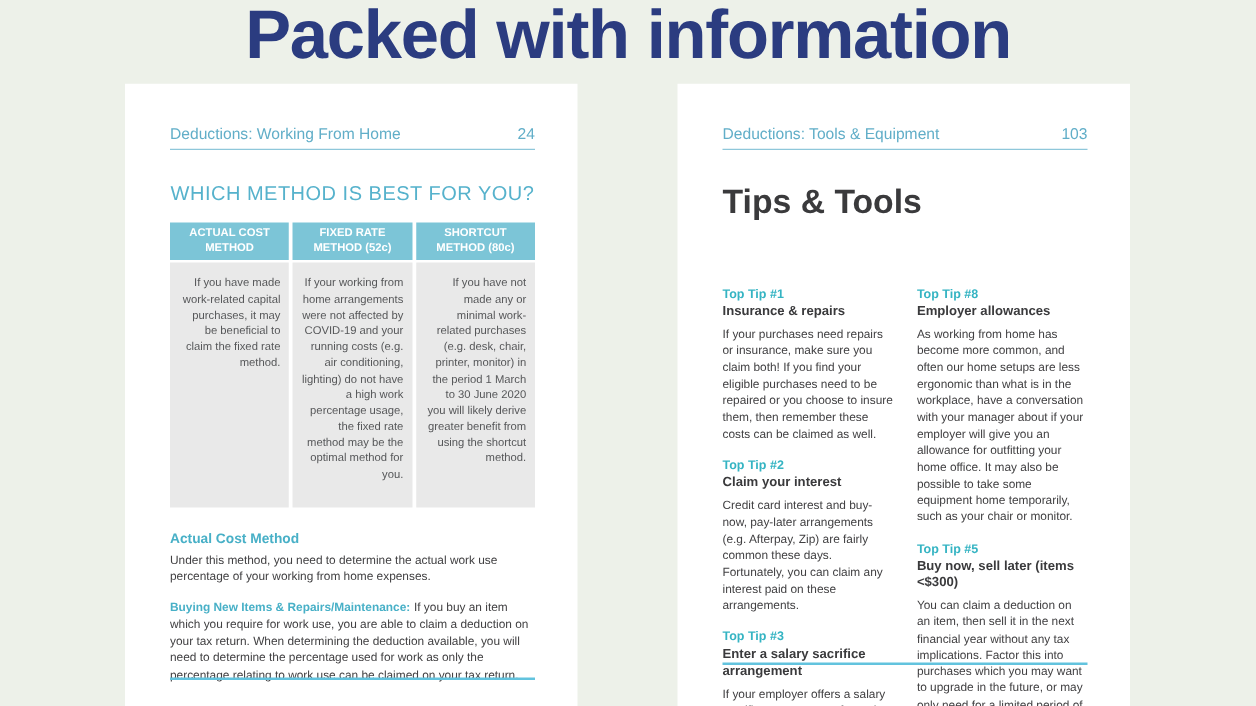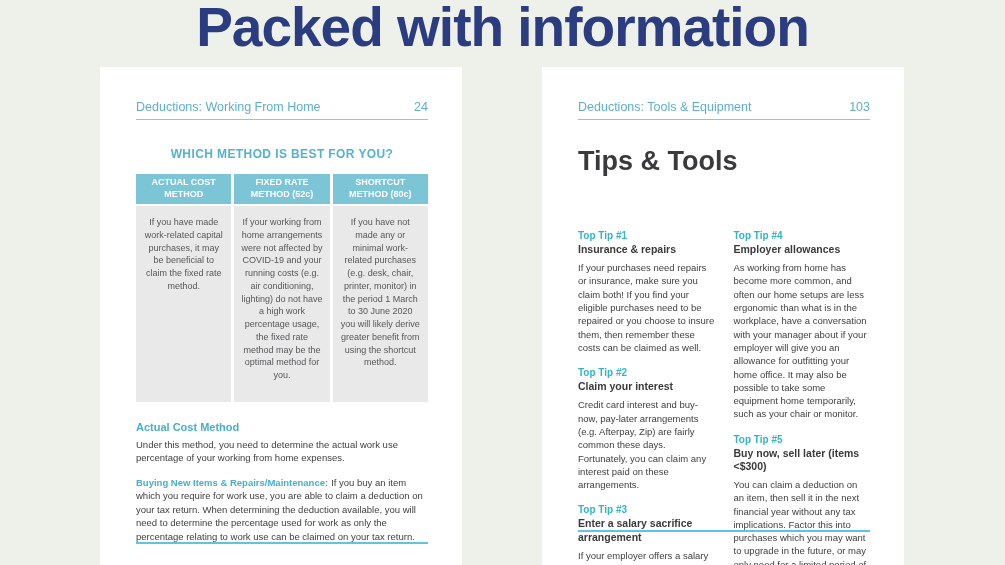--- a/index.html
+++ b/index.html
@@ -20,33 +20,33 @@
   .page-right{left:542px;}
   .page-pad{padding:33px 34px 0 36px;}
   .page-header{
     display:flex;justify-content:space-between;align-items:flex-end;
     color:#61aec8;font-size:12.5px;
     padding-bottom:5px;border-bottom:1.5px solid #8ec7da;
   }
   
   .section-title{
     text-align:center;margin-top:27px;
-    font-size:12px;font-weight:bold;color:#56b2cc;letter-spacing:.4px;
+    font-size:16px;font-weight:normal;color:#56b2cc;letter-spacing:.4px;
   }
   .method-table{display:flex;gap:3px;margin-top:13px;height:228px;}
   .method-col{flex:1;display:flex;flex-direction:column;gap:2px;}
   .method-col-header{
     background:#7cc5d7;color:#ffffff;font-weight:bold;font-size:9px;
     text-align:center;line-height:1.3;min-height:30px;
     display:flex;align-items:center;justify-content:center;padding:2px 6px;
     box-sizing:border-box;
   }
   .method-col-body{
     background:#e9e9e9;flex:1;font-size:9px;color:#565759;
-    text-align:center;line-height:1.42;padding:10px 7px;box-sizing:border-box;
+    text-align:right;line-height:1.42;padding:10px 7px;box-sizing:border-box;
   }
   .method-col-body p{margin:0 0 11px 0;}
   .method-col-body p:last-child{margin-bottom:0;}
   .method-heading{margin-top:19px;font-size:11px;font-weight:bold;color:#48b0c7;}
   .body-para{margin-top:5px;font-size:9.5px;color:#414042;line-height:1.42;}
   .body-para.second{margin-top:11px;}
   .lead{color:#48b0c7;font-weight:bold;margin-right:3px;}
   .footer-line{position:absolute;left:36px;right:34px;border-top:2px solid #62c3de;}
   .footer-line.left-pos{bottom:21px;}
   .footer-line.right-pos{bottom:33px;}
@@ -129,21 +129,21 @@
         </div>
         <div class="tip">
           <div class="tip-label">Top Tip #3</div>
           <div class="tip-title">Enter a salary sacrifice arrangement</div>
           <div class="tip-body">If your employer offers a salary sacrifice arrangement for tools then you could enter into an arrangement to get the tax benefit of the deduction upfront through payroll. The best thing is, your employer does not pay Fringe Benefits Tax (FBT)</div>
         </div>
       </div>
 
       <div class="tips-col">
         <div class="tip">
-          <div class="tip-label">Top Tip #4</div>
+          <div class="tip-label">Top Tip #8</div>
           <div class="tip-title">Employer allowances</div>
           <div class="tip-body">As working from home has become more common, and often our home setups are less ergonomic than what is in the workplace, have a conversation with your manager about if your employer will give you an allowance for outfitting your home office. It may also be possible to take some equipment home temporarily, such as your chair or monitor.</div>
         </div>
         <div class="tip">
           <div class="tip-label">Top Tip #5</div>
           <div class="tip-title">Buy now, sell later (items &lt;$300)</div>
           <div class="tip-body">You can claim a deduction on an item, then sell it in the next financial year without any tax implications. Factor this into purchases which you may want to upgrade in the future, or may only need for a limited period of time e.g. during extended periods of working from home.</div>
         </div>
       </div>
     </div>

